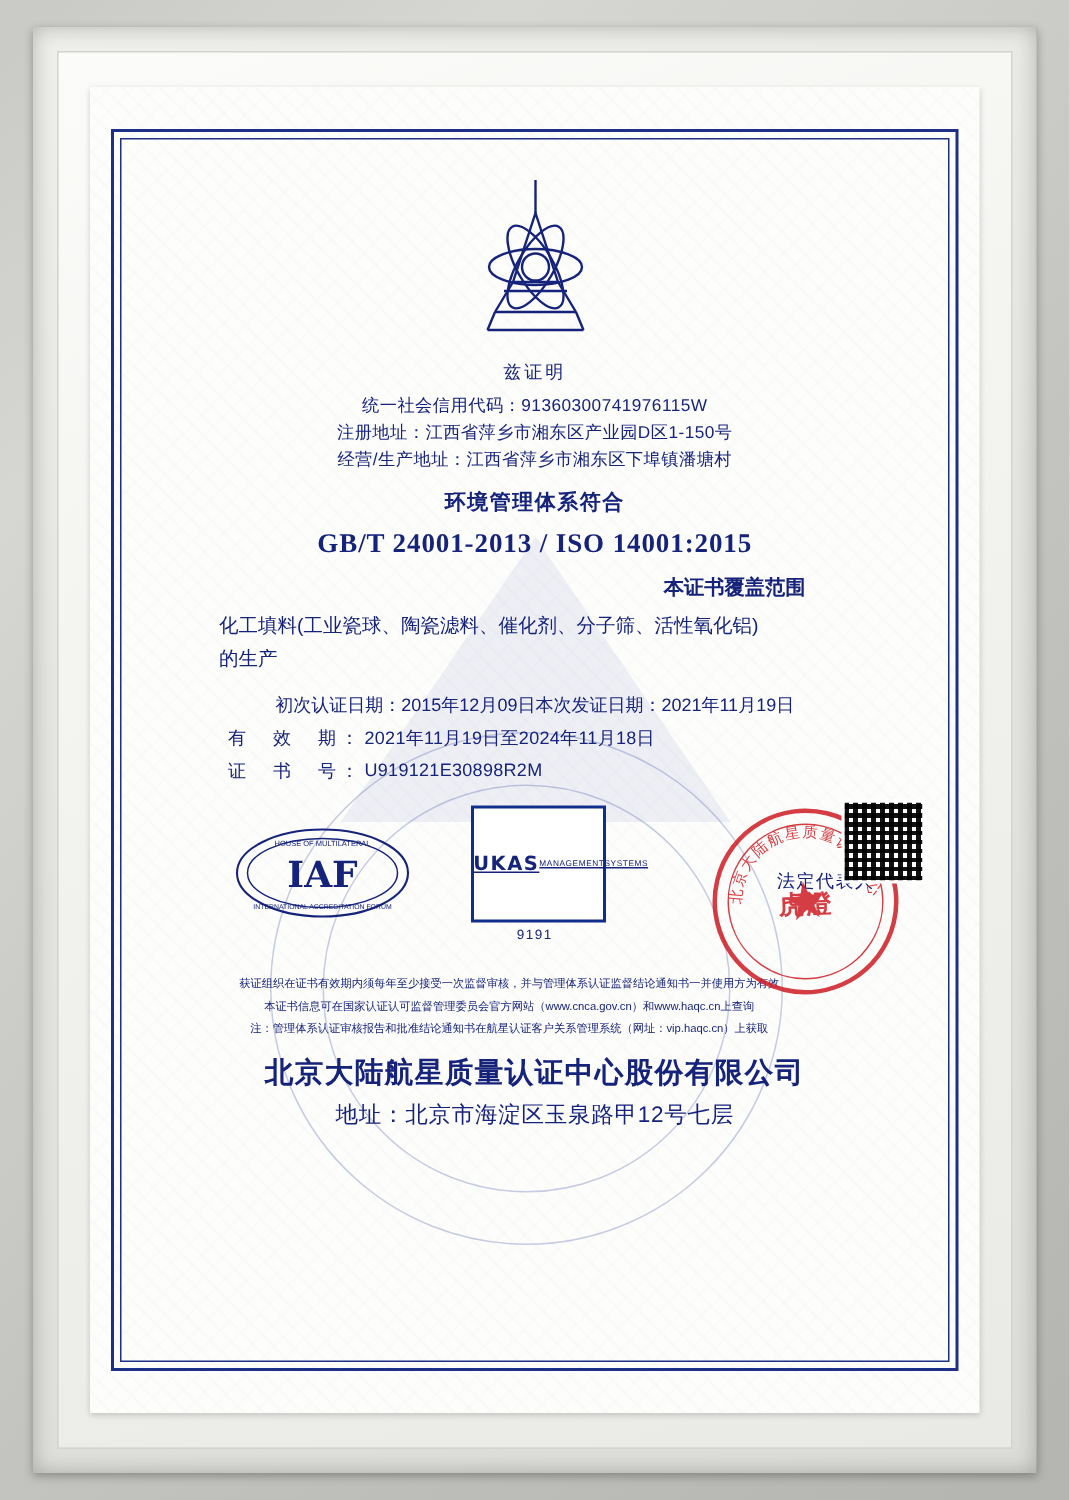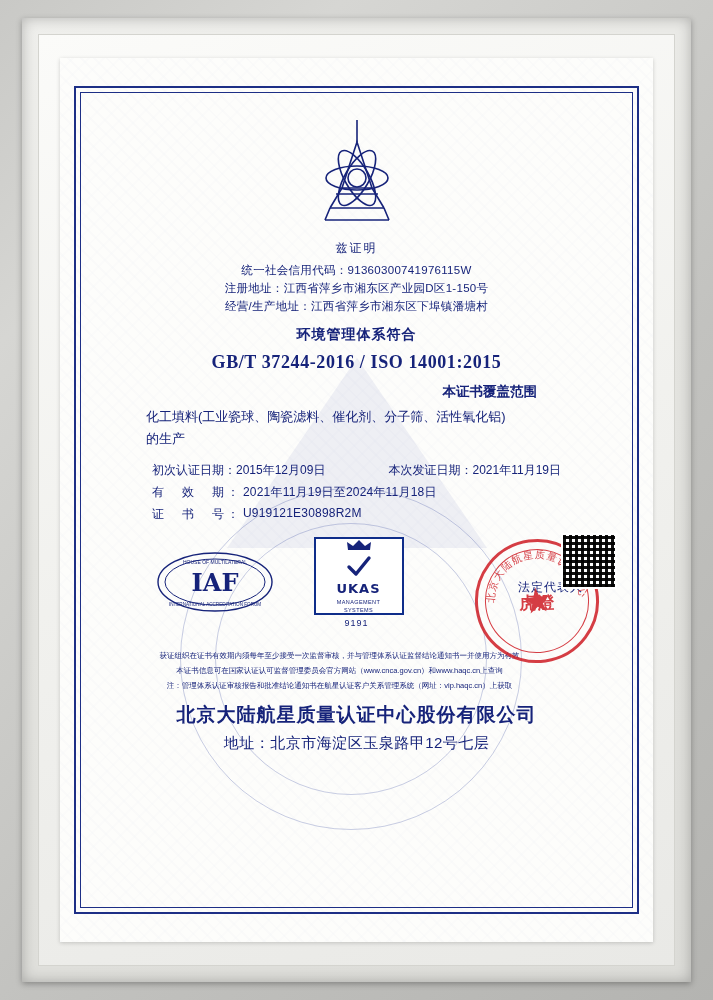--- a/index.html
+++ b/index.html
@@ -76,30 +76,30 @@
   }
   .small-line{font-size:11.5px;color:#16237a;margin:3px 0;letter-spacing:.3px;}
   .scope-head{font-size:14px;font-weight:bold;margin:12px 0 8px;letter-spacing:1px;}
   .standard{
     font-family:"Liberation Serif", serif;
     font-size:18px;font-weight:bold;letter-spacing:.6px;margin:8px 0 10px;
   }
   .cover-head{font-size:13.5px;font-weight:bold;margin:10px 0 6px;text-align:right;padding-right:86px;}
   .scope-body{font-size:13px;line-height:1.5;text-align:left;padding:0 56px;margin-top:2px;}
   .dates{margin-top:14px;font-size:12px;text-align:left;padding:0 62px;}
-  .dates .row{display:flex;justify-content:space-between;margin:5px 0;}
+  .dates .row{display:flex;justify-content:center;margin:5px 0;}
   .dates .lbl{letter-spacing:3px;}
   .dates .val{letter-spacing:.2px;}
   .dates .row.single{justify-content:flex-start;gap:1px;}
   
   .logos{position:relative;height:110px;margin-top:14px;}
   .iaf{position:absolute;left:66px;top:12px;width:118px;height:62px;}
   .ukas{position:absolute;left:50%;transform:translateX(-50%);top:0;width:86px;text-align:center;}
   .ukas-box{width:86px;height:74px;border:2px solid #0f2d8a;margin:0 auto;background:#fff;
-            display:flex;flex-direction:column;align-items:center;justify-content:space-between;}
+            display:flex;align-items:center;justify-content:space-between;text-decoration:underline;}
   .ukas-no{font-size:9px;color:#16237a;margin-top:3px;letter-spacing:1px;}
   .rep{position:absolute;right:40px;top:42px;font-size:12px;letter-spacing:1px;}
   .stamp{
     position:absolute;right:24px;top:2px;width:118px;height:118px;border-radius:50%;
     border:3px solid #d0232b;color:#d0232b;opacity:.88;
     transform:rotate(-8deg);
   }
   .stamp .ring{position:absolute;left:7px;top:7px;right:7px;bottom:7px;border:1px solid #d0232b;border-radius:50%;}
   .stamp .star{position:absolute;left:50%;top:50%;transform:translate(-50%,-50%);font-size:30px;color:#d0232b;}
   .stamp .txt{
@@ -163,21 +163,21 @@
           </g>
         </svg>
       </div>
 
       <div class="subtitle">兹证明</div>
       <div class="small-line">统一社会信用代码：91360300741976115W</div>
       <div class="small-line">注册地址：江西省萍乡市湘东区产业园D区1-150号</div>
       <div class="small-line">经营/生产地址：江西省萍乡市湘东区下埠镇潘塘村</div>
 
       <div class="scope-head">环境管理体系符合</div>
-      <div class="standard">GB/T 37244-2016 / ISO 14001:2015</div>
+      <div class="standard">GB/T 24001-2013 / ISO 14001:2015</div>
 
       <div class="cover-head">本证书覆盖范围</div>
       <div class="scope-body">化工填料(工业瓷球、陶瓷滤料、催化剂、分子筛、活性氧化铝)</div>
       <div class="scope-body">的生产</div>
 
       <div class="dates">
         <div class="row">
           <span><span>初次认证日期：</span><span>2015年12月09日</span></span>
           <span><span>本次发证日期：</span><span>2021年11月19日</span></span>
         </div>

